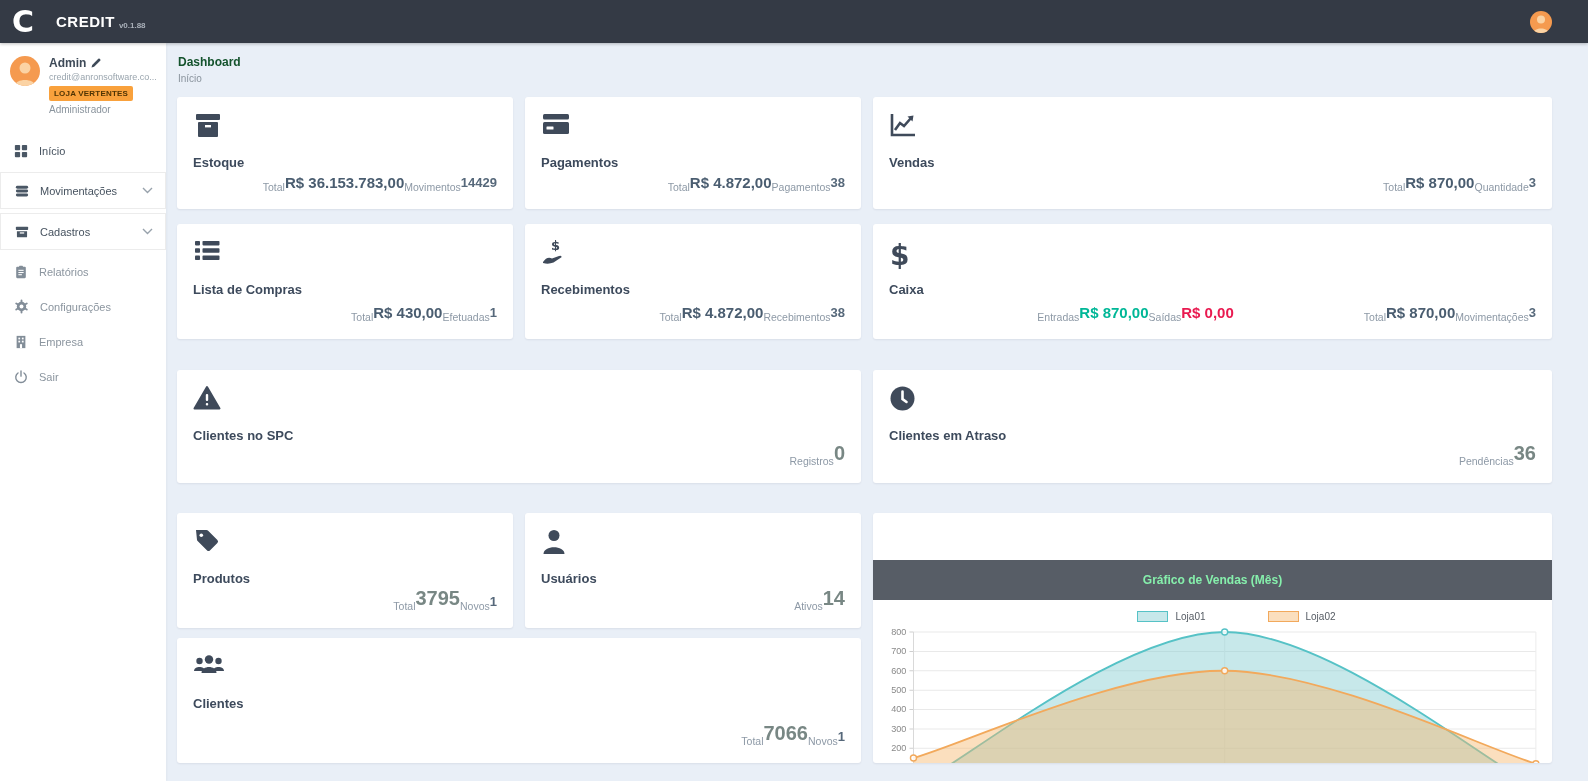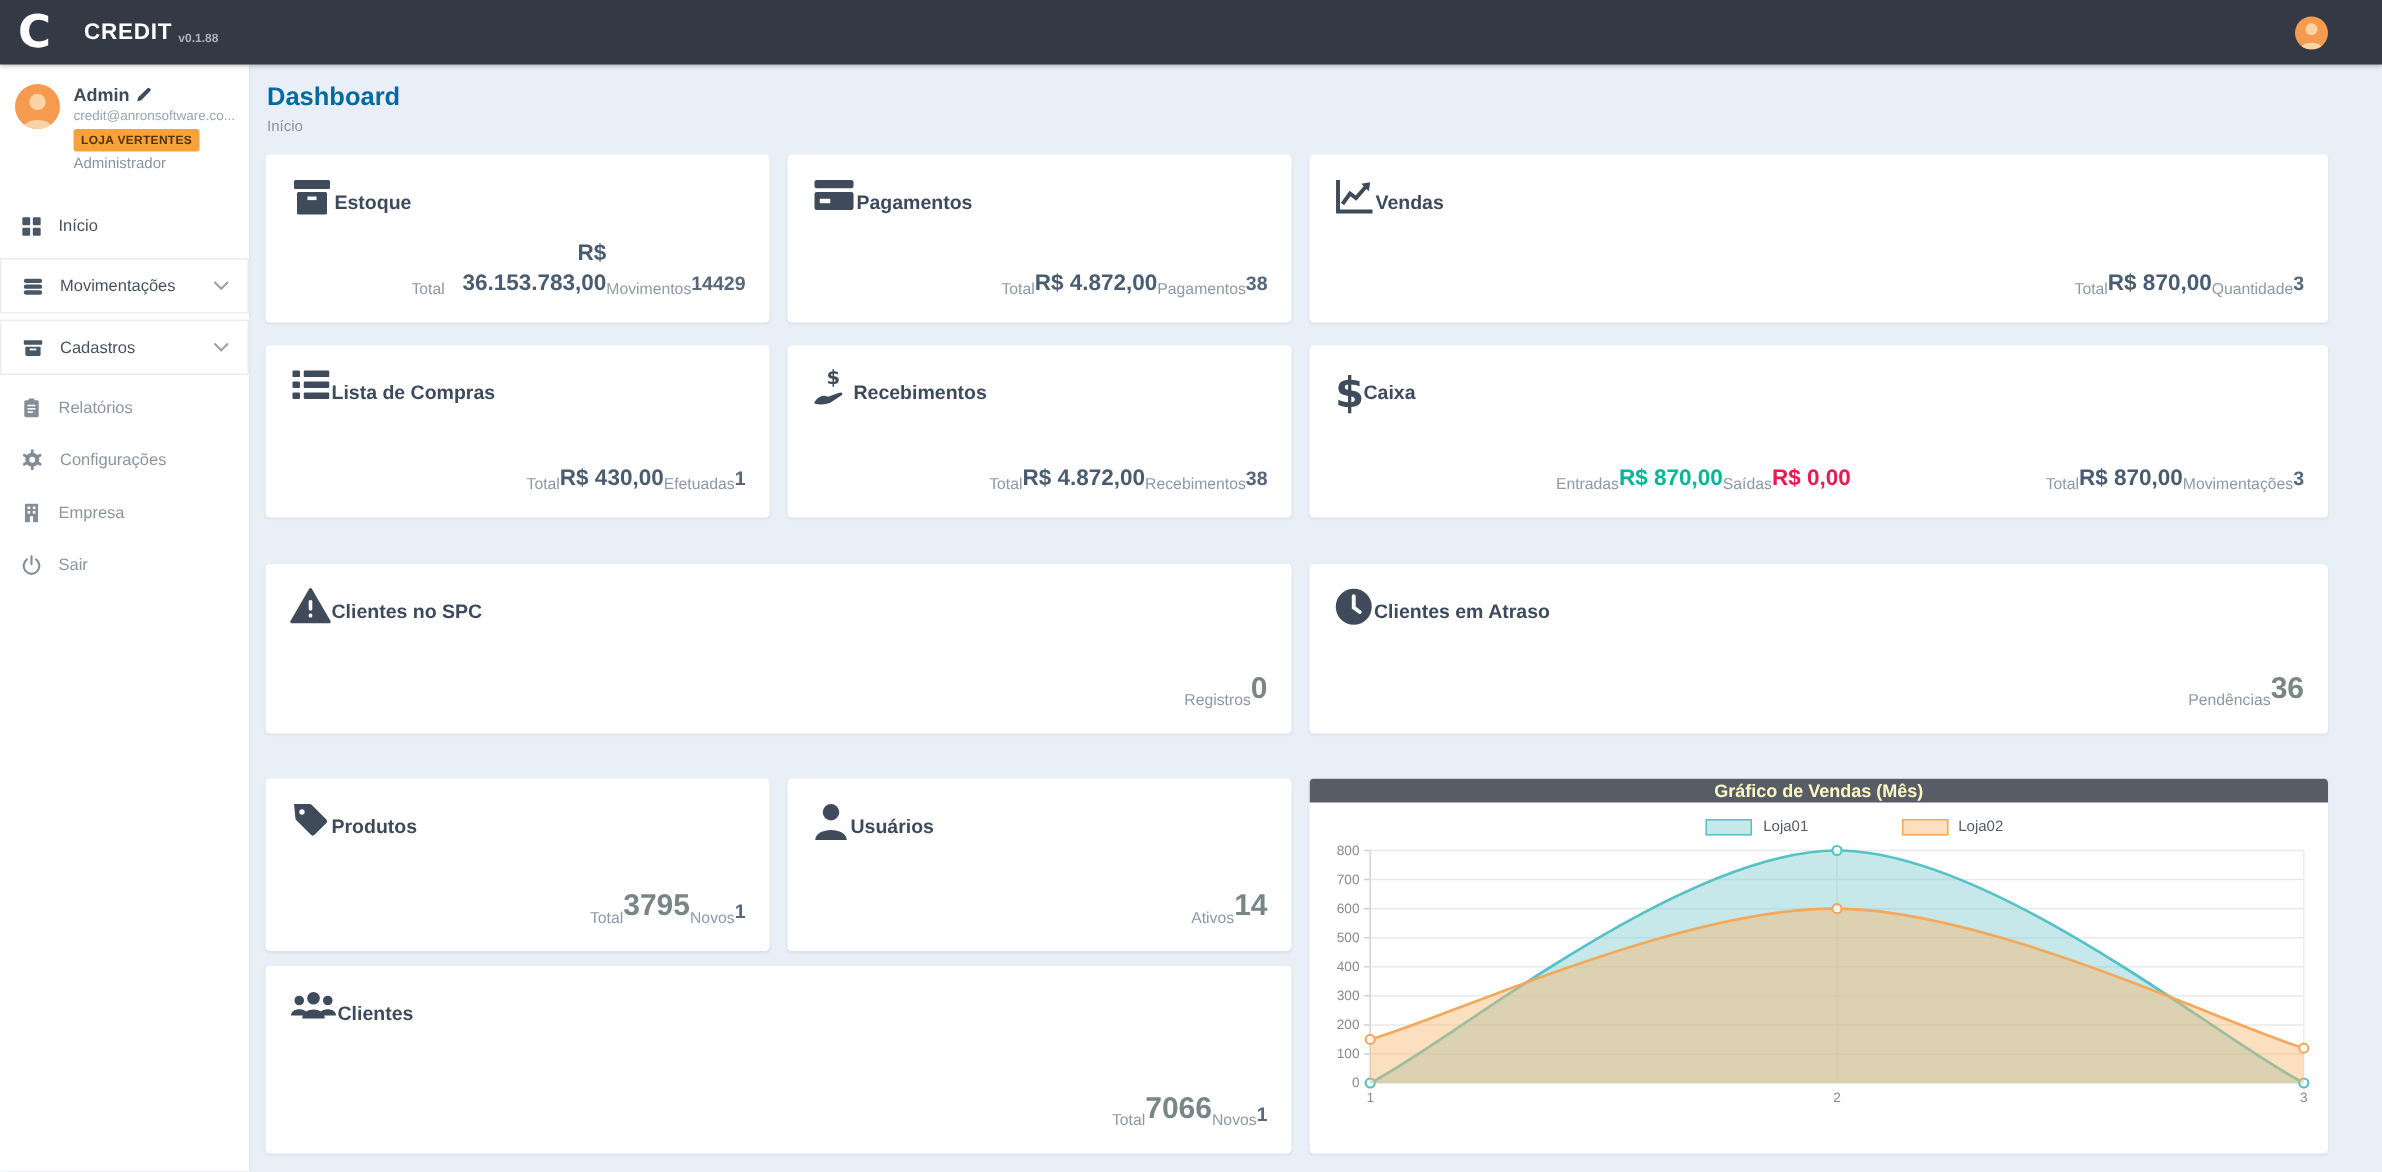--- a/index.html
+++ b/index.html
@@ -38,53 +38,53 @@
   .nav-item { height:35px; display:flex; align-items:center; padding:0 12px 0 14px; gap:11px;
     font-size:11px; cursor:pointer; }
   .nav-item .lbl { flex:1; }
   .nav-item.dark { color:#46525f; }
   .nav-item.dark svg { color:#4a5765; }
   .nav-item.muted { color:#8b959f; }
   .nav-item.muted svg { color:#828d98; }
   .accordion { border:1px solid #ececec; margin:4px 0; background:#fff; }
   
   .main { flex:1; padding:9px 36px 0 11px; min-width:0; }
-  .crumb-title { font-size:17px; font-weight:bold; color:#0369a1; margin:3px 0 4px 1px; }
+  .crumb-title { font-size:12px; font-weight:bold; color:#14532d; margin:3px 0 4px 1px; }
   .crumb-sub { font-size:10px; color:#8a949d; margin:0 0 13px 1px; }
   .row { display:flex; gap:12px; }
   .r1 { margin-bottom:15px; } .r1 .card { height:112px; }
   .r2 { margin-bottom:31px; } .r2 .card { height:115px; }
   .r3 { margin-bottom:30px; } .r3 .card { height:113px; }
   .w1 { width:336px; flex:none; }
   .w2 { width:684px; flex:none; }
   .grow { flex:1; min-width:0; }
   .card { background:#fff; border-radius:3px; box-shadow:0 1px 2px rgba(25,42,70,.08);
     padding:15px 16px; display:flex; justify-content:space-between; cursor:pointer; }
-  .card-left { display:flex; flex-direction:row; }
+  .card-left { display:flex; flex-direction:column; }
   .card-icon { color:#3f4a5a; height:34px; display:flex; align-items:flex-start; }
   .card-title { font-size:13px; font-weight:bold; color:#3d4a5c; margin-top:9px; white-space:nowrap; }
   .card-stats { display:flex; gap:130px; text-align:right; }
   .stat-col { display:flex; flex-direction:row; align-items:flex-end; }
   .stat-label { font-size:10.5px; color:#8d99a6; line-height:1.35; margin-top:2px; }
   .stat-value { font-size:15px; font-weight:bold; color:#4a5d70; line-height:1.3; margin-bottom:2px; }
   .stat-value.count-sm { font-size:13px; color:#56687a; }
   .stat-value.count-lg { font-size:20px; font-weight:bold; color:#788784; }
   .stat-value.pos { color:#00b797; }
   .stat-value.neg { color:#e91a50; }
   
   .bottom { display:flex; gap:12px; }
   .bottom-left { width:684px; flex:none; display:flex; flex-direction:column; gap:10px; }
   .bl-row { display:flex; gap:12px; }
   .bl-row .card { height:115px; }
   .card-clientes { height:125px; }
   
   .chart-card { flex:1; min-width:0; height:250px; background:#fff; border-radius:3px;
     box-shadow:0 1px 2px rgba(25,42,70,.08); overflow:hidden; }
-  .chart-header { height:16px; background:#575d66; color:#fef9c3; font-size:12px; font-weight:bold;
-    display:flex; align-items:center; justify-content:center; }
+  .chart-header { height:40px; background:#575d66; color:#86efac; font-size:12px; font-weight:bold;
+    display:flex; align-items:center; justify-content:center;margin-top:47px; }
   .chart-legend { display:flex; justify-content:center; align-items:center; gap:14px; margin:11px 0 2px 0; }
   .legend-entry { display:flex; align-items:center; gap:7px; cursor:pointer;margin-left:48px; }
   .legend-swatch { width:31px; height:11px; border:1px solid; }
   .legend-label { font-size:10px; color:#555b63; }
   .chart-svg-wrap { padding:0 6px 0 4px; }
 </style>
 </head>
 <body>
 
 <header class="navbar">

